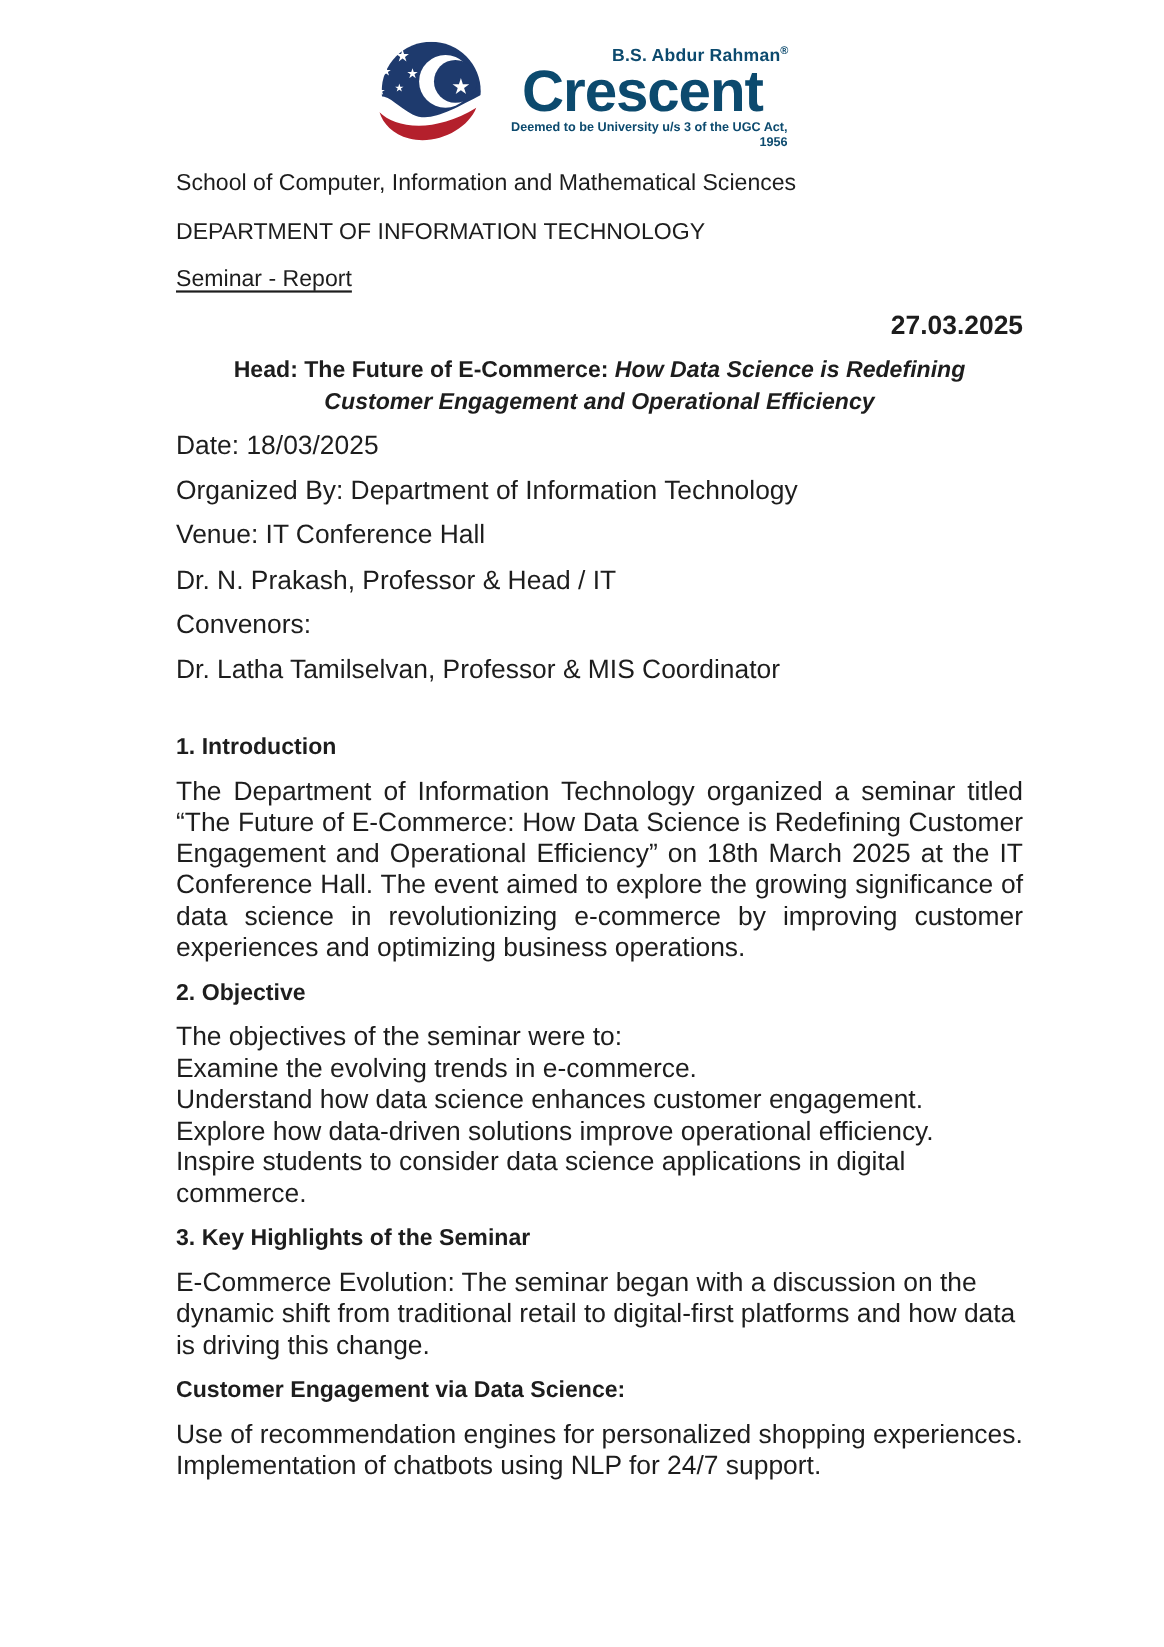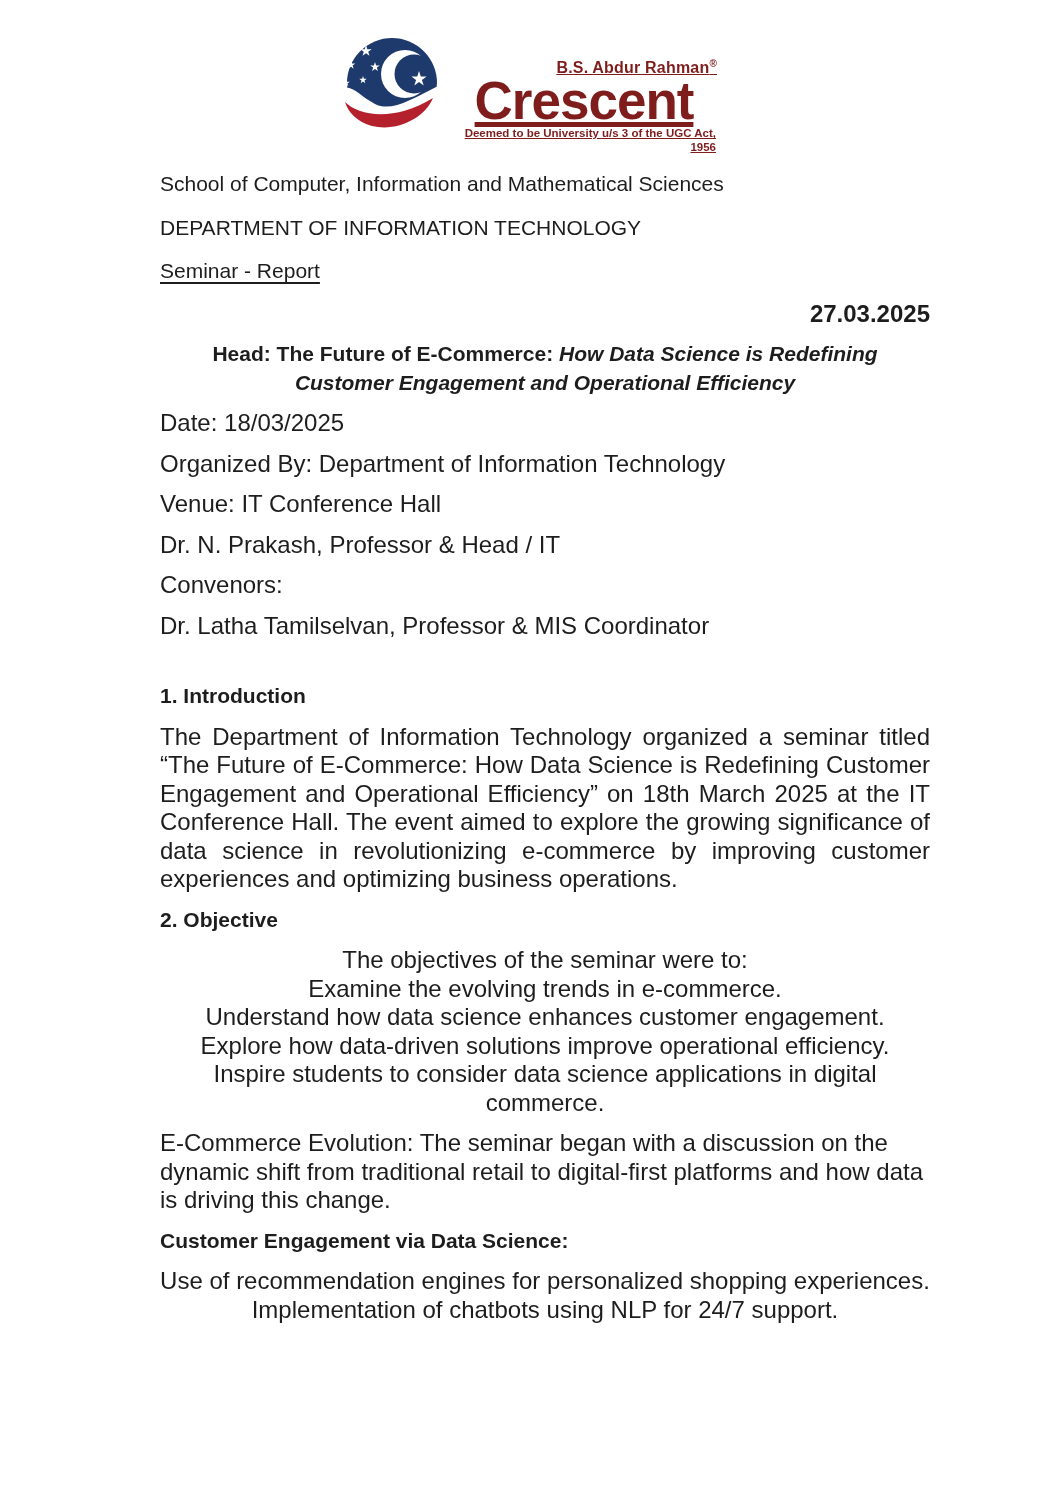--- a/index.html
+++ b/index.html
@@ -16,24 +16,23 @@
   
   .logo-row {
     display: flex;
     align-items: flex-start;
     width: fit-content;
     margin: 38px auto 16px auto;
   }
   .emblem { display: block; }
   .logo-text {
     margin-left: 0px;
-    margin-top: 17px;
+    margin-top: 0px;
     width: 270px;
-    color: #7f1d1d;
-    text-decoration: underline;
+    color: #0c4a6e;
   }
   .brand-top {
     font-size: 16px;
     line-height: 18px;
     font-weight: bold;
     text-align: right;
     padding-right: 2px;
     letter-spacing: 0.2px;
   }
   .brand-top sup { font-size: 10px; }
@@ -64,21 +63,21 @@
   .content { padding: 0 128px 0 160px; }
   .h-center {
     text-align: left;
     font-weight: normal;
     font-size: 21px;
     line-height: 28.5px;
     margin: 15px 0 14px 0;
   }
   .underlined { text-decoration: underline; text-underline-offset: 4px; }
   p, .line { font-size: 24px; line-height: 28.5px; margin: 0 0 12px 0; }
-  .nomargin { margin: 0; text-align: center; }
+  .nomargin { margin: 0; }
   .right-bold { text-align: right; font-weight: bold; }
   .doc-title {
     max-width: 700px;
     margin: 0 auto 12px auto;
     text-align: center;
     font-weight: bold;
     font-size: 21px;
     line-height: 28.5px;
   }
   .doc-title em { font-style: italic; }
@@ -150,20 +149,21 @@
 
     <div class="sec-heading">2. Objective</div>
     <div class="block">
       <div class="line nomargin">The objectives of the seminar were to:</div>
       <div class="line nomargin">Examine the evolving trends in e-commerce.</div>
       <div class="line nomargin">Understand how data science enhances customer engagement.</div>
       <div class="line nomargin">Explore how data-driven solutions improve operational efficiency.</div>
       <div class="line nomargin">Inspire students to consider data science applications in digital commerce.</div>
     </div>
 
+    <div class="sec-heading">3. Key Highlights of the Seminar</div>
     <p>E-Commerce Evolution: The seminar began with a discussion on the dynamic shift from traditional retail to digital-first platforms and how data is driving this change.</p>
 
     <div class="sec-heading mt6">Customer Engagement via Data Science:</div>
     <div class="block">
       <div class="line nomargin">Use of recommendation engines for personalized shopping experiences.</div>
       <div class="line nomargin">Implementation of chatbots using NLP for 24/7 support.</div>
     </div>
 
   </div>
 </div>

